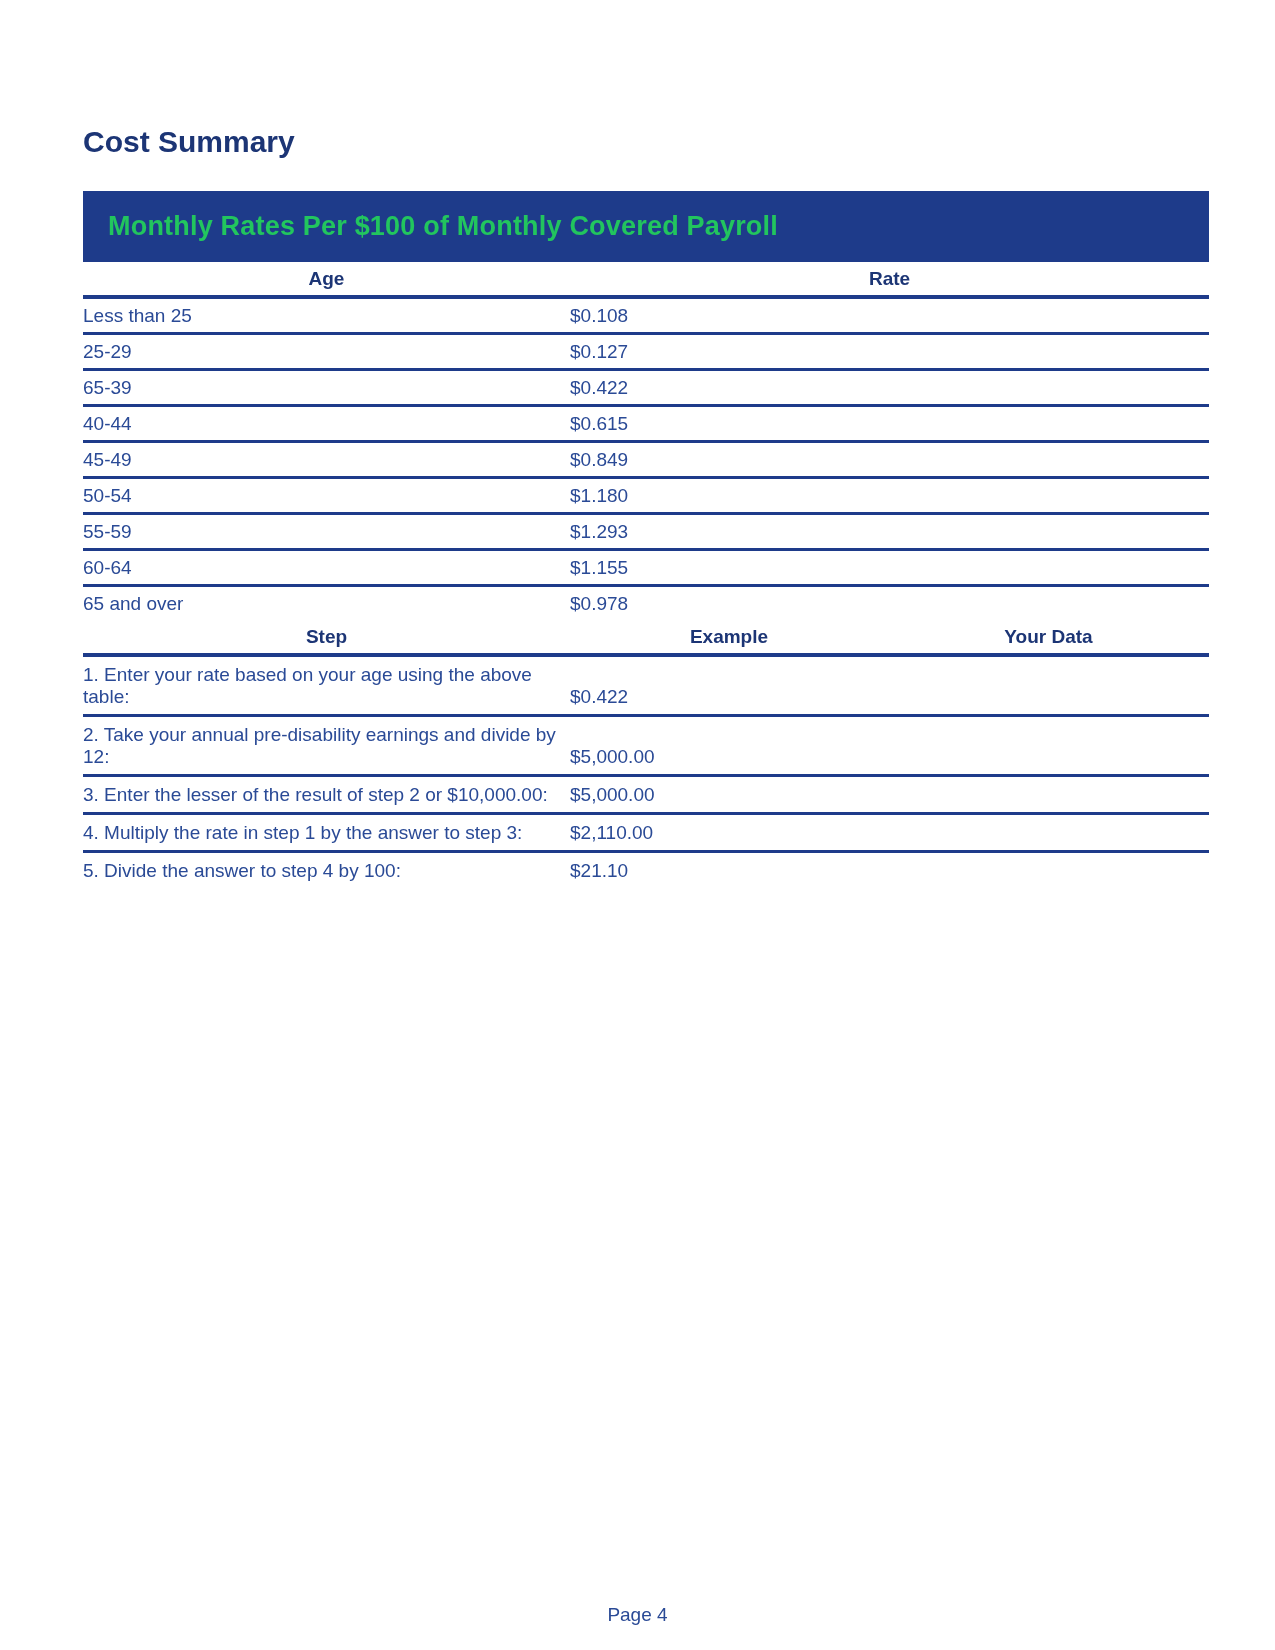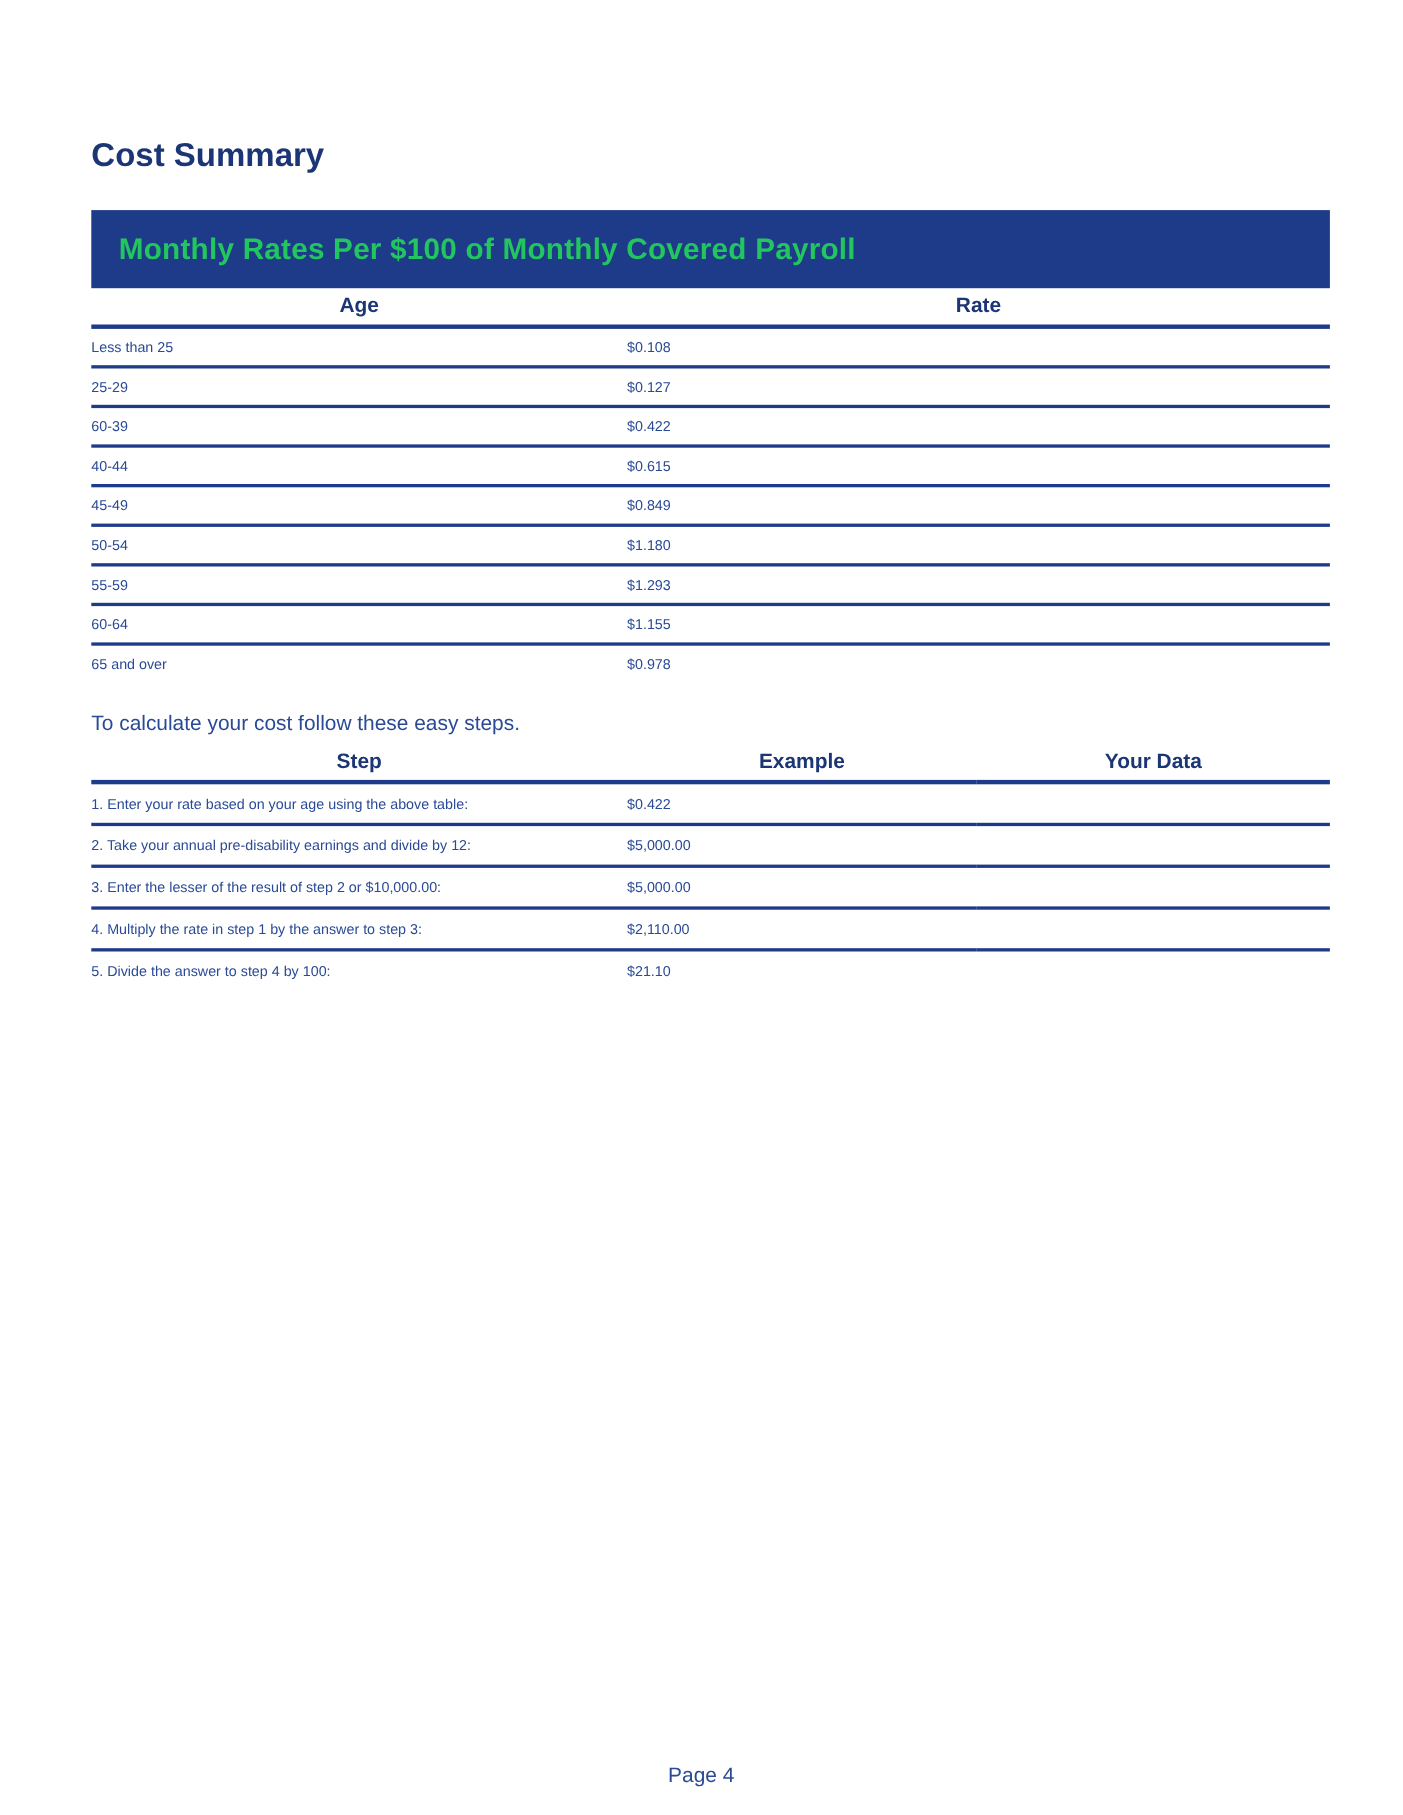--- a/index.html
+++ b/index.html
@@ -52,21 +52,21 @@
   th{
     text-align:center;
     font-size:19px;
     line-height:22px;
     font-weight:700;
     color:var(--heading);
     padding:6px 0 5px 0;
     border-bottom:4px solid var(--line);
   }
   td{
-    font-size:13px;
+    font-size:19px;
     line-height:22px;
     color:var(--body-text);
     padding:6px 8px 5px 0;
     border-bottom:3px solid var(--line);
     vertical-align:bottom;
   }
   tbody tr:last-child td{border-bottom:none;}
   .rates .col-age{width:487px;}
   .steps .col-step{width:487px;}
   .steps .col-example{width:318px;}
@@ -107,21 +107,21 @@
     <tbody id="rates-body">
         <tr>
           <td class="col-age">Less than 25</td>
           <td>$0.108</td>
         </tr>
         <tr>
           <td class="col-age">25-29</td>
           <td>$0.127</td>
         </tr>
         <tr>
-          <td class="col-age">60-39</td>
+          <td class="col-age">65-39</td>
           <td>$0.422</td>
         </tr>
         <tr>
           <td class="col-age">40-44</td>
           <td>$0.615</td>
         </tr>
         <tr>
           <td class="col-age">45-49</td>
           <td>$0.849</td>
         </tr>
@@ -137,21 +137,20 @@
           <td class="col-age">60-64</td>
           <td>$1.155</td>
         </tr>
         <tr>
           <td class="col-age">65 and over</td>
           <td>$0.978</td>
         </tr>
       </tbody>
   </table>
 
-  <p class="intro">To calculate your cost follow these easy steps.</p>
 
   <table class="steps">
     <thead>
       <tr>
         <th class="col-step">Step</th>
         <th class="col-example">Example</th>
         <th>Your Data</th>
       </tr>
     </thead>
     <tbody id="steps-body">

